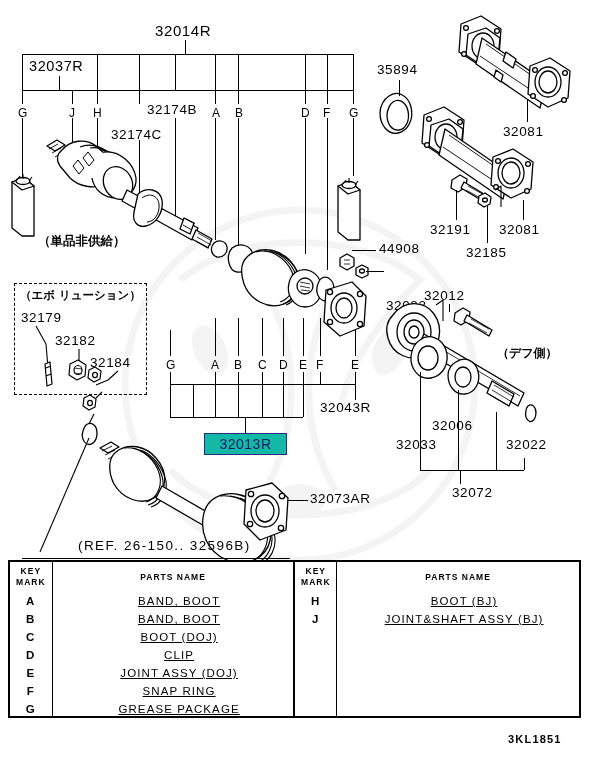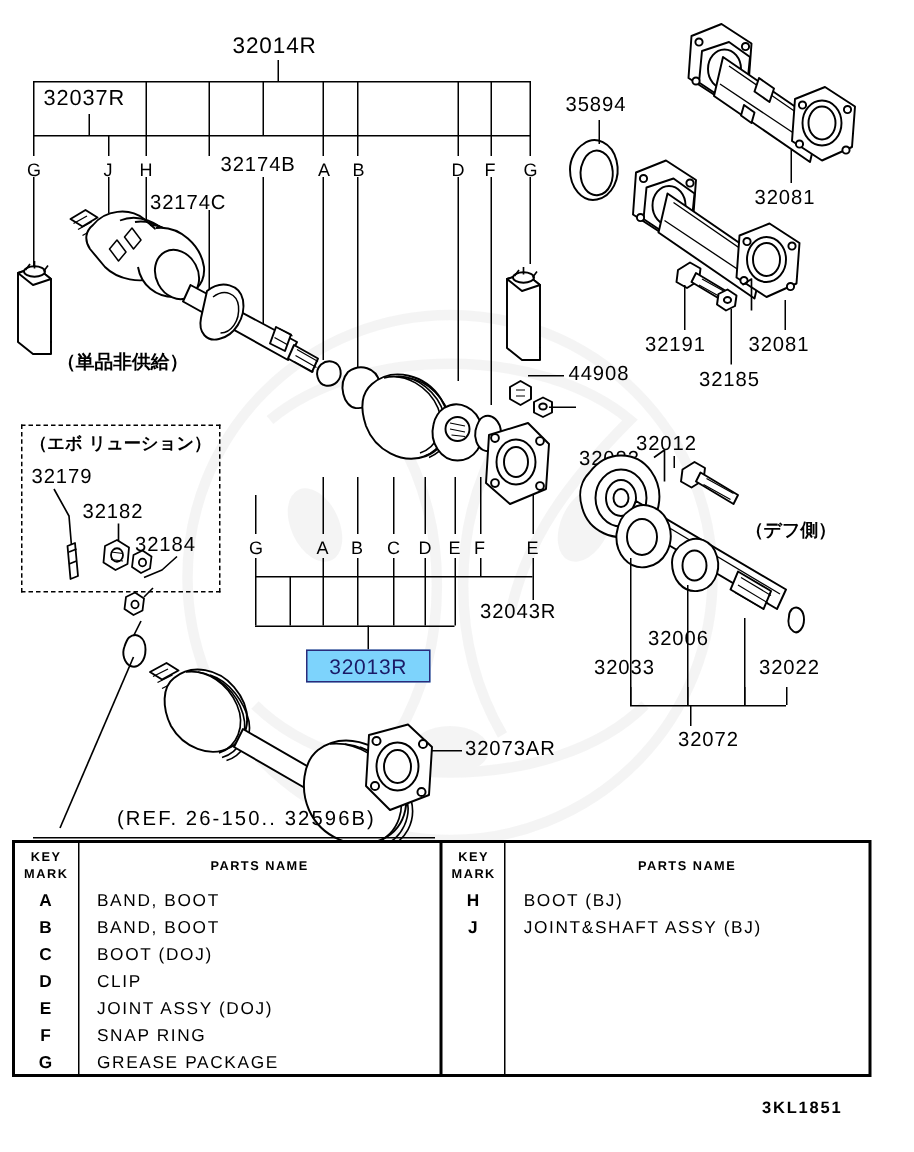--- a/index.html
+++ b/index.html
@@ -57,21 +57,21 @@
   .h-thin { position: absolute; height: 0; border-top: 1.2px solid #000; }
   .v-thin { position: absolute; width: 0; border-left: 1.2px solid #000; }
 
   
   #highlight-box {
     position: absolute;
     left: 204px;
     top: 433px;
     width: 83px;
     height: 22px;
-    background: #7dd3fc;
+    background: #14b8a6;
     border: 1.6px solid #2b2b7a;
     box-sizing: border-box;
     display: flex;
     align-items: center;
     justify-content: center;
     font-size: 14px;
     letter-spacing: 0.5px;
     color: #1a1a66;
     font-family: "Liberation Sans", sans-serif;
   }
@@ -134,21 +134,21 @@
   }
   .vsep { border-right: 2px solid #000 !important; }
   .vsep-thin { border-right: 1.5px solid #000 !important; }
   .body-row td {
     height: 18px;
     font-size: 11.5px;
     letter-spacing: 1.1px;
     font-family: "Liberation Sans", sans-serif;
   }
   .cell-key { text-align: center; font-weight: bold; }
-  .cell-name { padding-left: 12px !important; text-align: left; }
+  .cell-name { padding-left: 12px !important; text-align: center; text-decoration: underline; }
 
   #table-note {
     position: absolute;
     left: 6px;
     top: 731px;
     font-size: 11.5px;
     font-weight: bold;
     white-space: nowrap;
     font-family: "DejaVu Sans", sans-serif;
   }
@@ -216,21 +216,21 @@
   <div class="keyletter" style="left:18px;  top:106px;">G</div>
   <div class="keyletter" style="left:69px;  top:106px;">J</div>
   <div class="keyletter" style="left:93px;  top:106px;">H</div>
   <div class="keyletter" style="left:212px; top:106px;">A</div>
   <div class="keyletter" style="left:235px; top:106px;">B</div>
   <div class="keyletter" style="left:301px; top:106px;">D</div>
   <div class="keyletter" style="left:323px; top:106px;">F</div>
   <div class="keyletter" style="left:349px; top:106px;">G</div>
 
   <div class="lbl" style="left:147px; top:102px;">32174B</div>
-  <div class="lbl" style="left:100px; top:127px;">32174C</div>
+  <div class="lbl" style="left:111px; top:127px;">32174C</div>
 
   <div class="v-thin" style="left:22px;  top:118px; height:60px;"></div>
   <div class="v-thin" style="left:72px;  top:118px; height:24px;"></div>
   <div class="v-thin" style="left:97px;  top:118px; height:32px;"></div>
   <div class="v-thin" style="left:139px; top:140px; height:74px;"></div>
   <div class="v-thin" style="left:175px; top:118px; height:106px;"></div>
   <div class="v-thin" style="left:215px; top:118px; height:122px;"></div>
   <div class="v-thin" style="left:238px; top:118px; height:130px;"></div>
   <div class="v-thin" style="left:305px; top:118px; height:136px;"></div>
   <div class="v-thin" style="left:327px; top:118px; height:152px;"></div>

